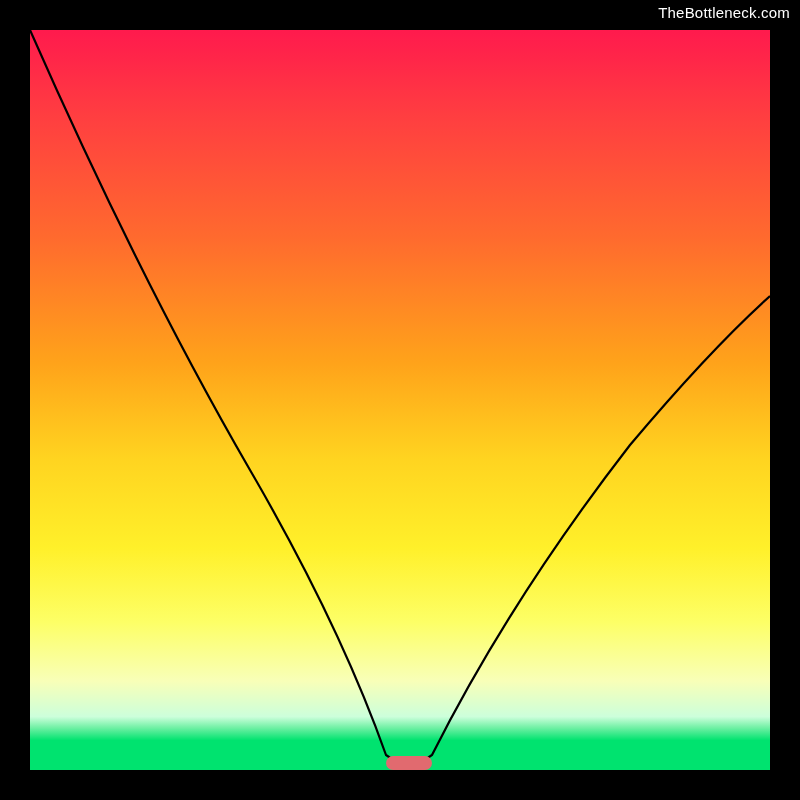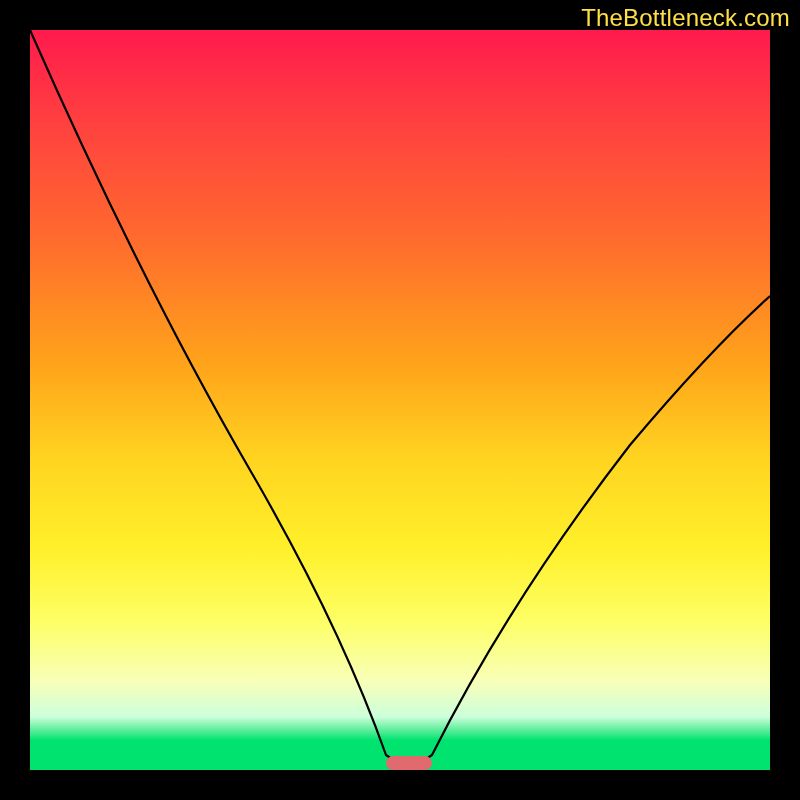--- a/index.html
+++ b/index.html
@@ -52,22 +52,22 @@
     height: 14px;
     background: #e16a6f;
     border-radius: 8px;
     left: 356px;
     bottom: 0px;
   }
   .watermark {
     position: absolute;
     top: 4px;
     right: 10px;
-    color: #fde047;
-    font-size: 24px;
+    color: #ffffff;
+    font-size: 15px;
     letter-spacing: 0.2px;
     font-weight: 500;
   }
 </style>
 </head>
 <body>
 
 <div class="frame">
   <div class="plot">
 

